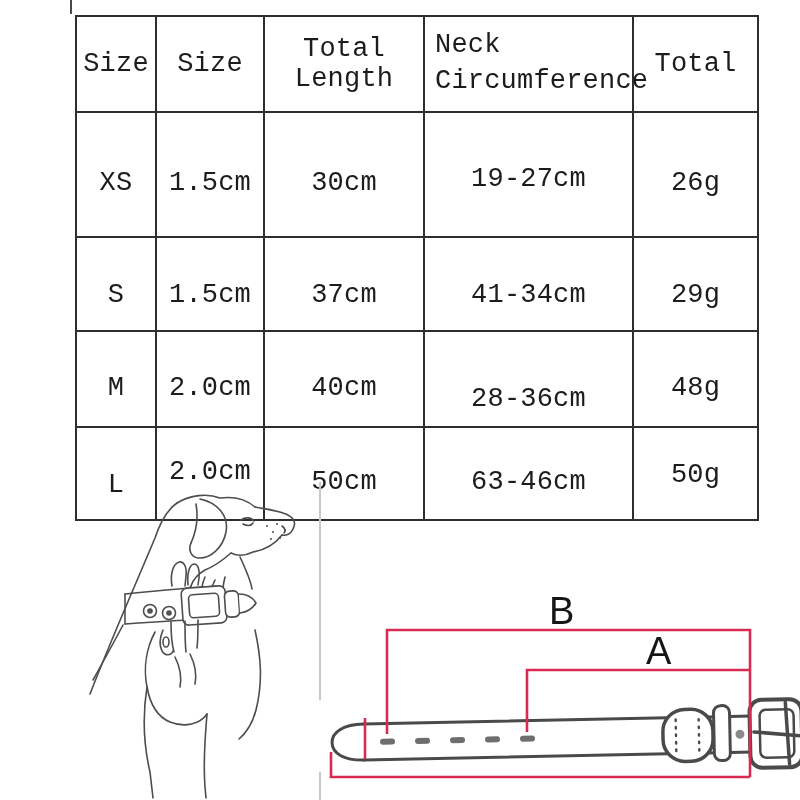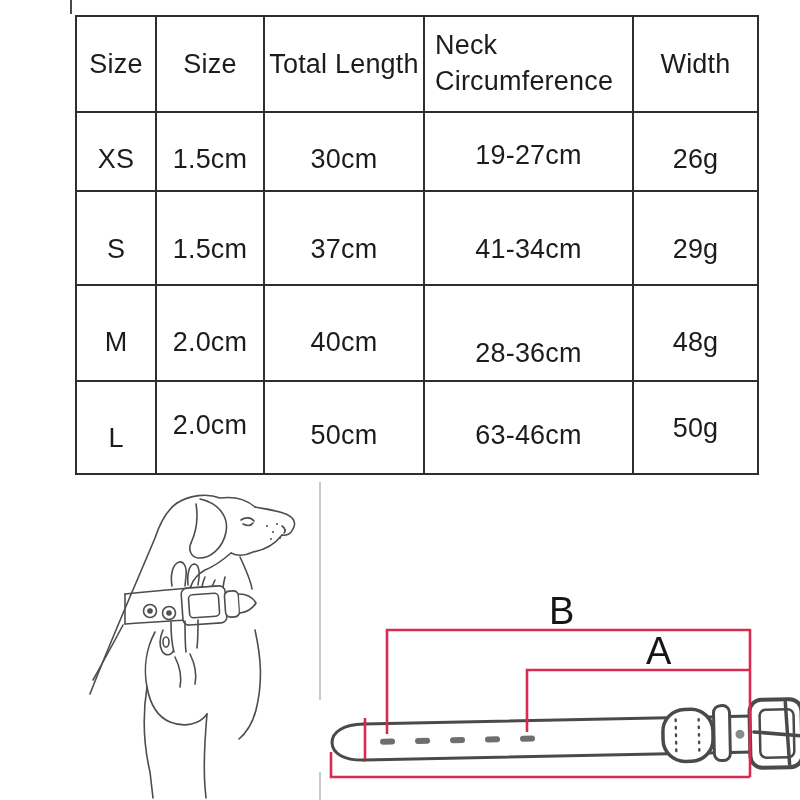--- a/index.html
+++ b/index.html
@@ -5,29 +5,29 @@
   html,body{margin:0;padding:0;}
   body{
     width:800px;height:800px;position:relative;overflow:hidden;
     background:#ffffff;
     font-family:"Liberation Sans","DejaVu Sans",sans-serif;
     color:#1c1c1c;
   }
 
   
   .chart-wrap{position:absolute;left:75px;top:15px;}
-  table.size-chart{border-collapse:collapse;table-layout:fixed;width:682px;}
+  table.size-chart{border-collapse:collapse;table-layout:fixed;width:682px;font-family:Liberation Mono, monospace;}
   .size-chart td,.size-chart th{
     border:2px solid #2e2e2e;
     font-size:27px;font-weight:400;letter-spacing:.2px;
     text-align:center;vertical-align:middle;padding:0;
     background:#fff;
   }
   .size-chart tr.hdr   {height:96px;}
-  .size-chart tr.r0    {height:79px;}
+  .size-chart tr.r0    {height:125px;}
   .size-chart tr.r1    {height:94px;}
   .size-chart tr.r2    {height:96px;}
   .size-chart tr.r3    {height:93px;}
   .size-chart .th-neck{text-align:left;padding-left:10px;line-height:1.32;}
   
   .cv{position:relative;display:inline-block;top:8px;}
   .r1 .cv{top:11px;}
   .r2 .cv{top:9px;}
   .r0 td.c-neck .cv{top:4px;}
   .r2 td.c-neck .cv{top:20px;}
@@ -62,21 +62,21 @@
         <col style="width:160px">
       <col style="width:209px">
         <col style="width:125px">
     </colgroup>
     <tbody>
         <tr class="hdr">
       <th>Size</th>
       <th>Size</th>
       <th>Total Length</th>
       <th class="th-neck">Neck Circumference</th>
-      <th>Width</th>
+      <th>Total</th>
     </tr>
     <tr class="r0">
       <td class="c-size"><span class="cv">XS</span></td>
       <td class="c-width"><span class="cv">1.5cm</span></td>
       <td class="c-length"><span class="cv">30cm</span></td>
       <td class="c-neck"><span class="cv">19-27cm</span></td>
       <td class="c-weight"><span class="cv">26g</span></td>
     </tr>
     <tr class="r1">
       <td class="c-size"><span class="cv">S</span></td>

